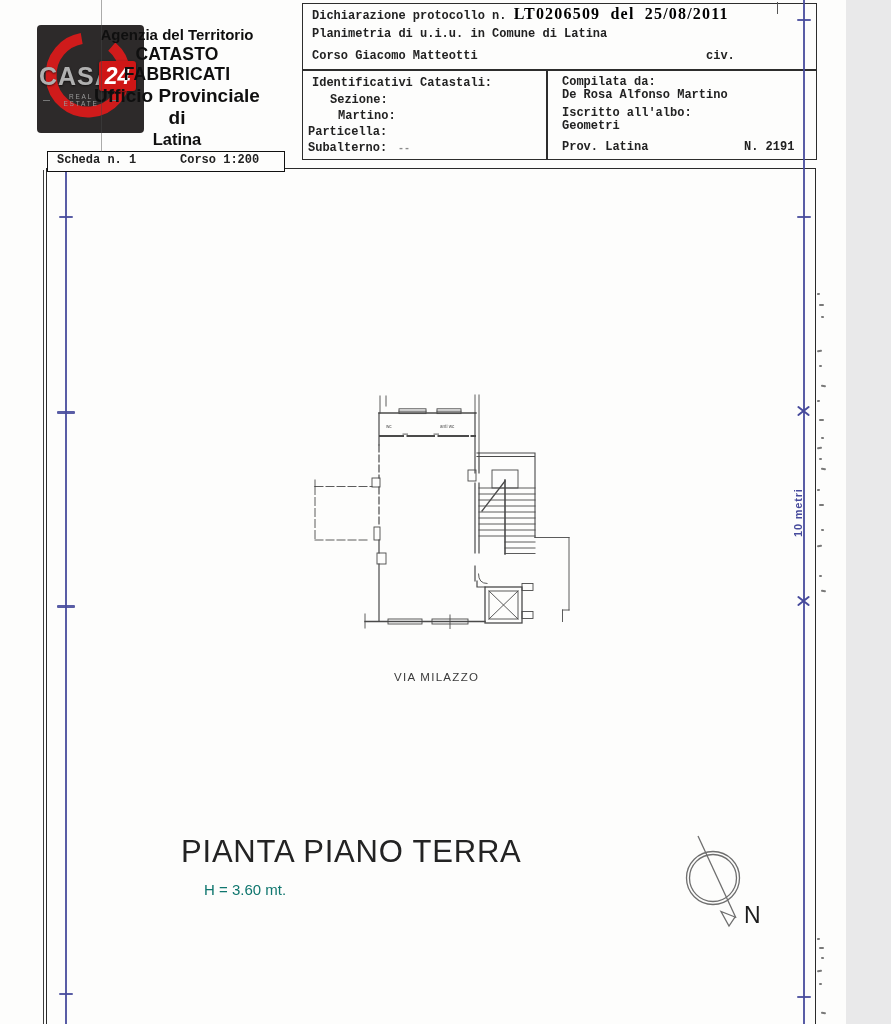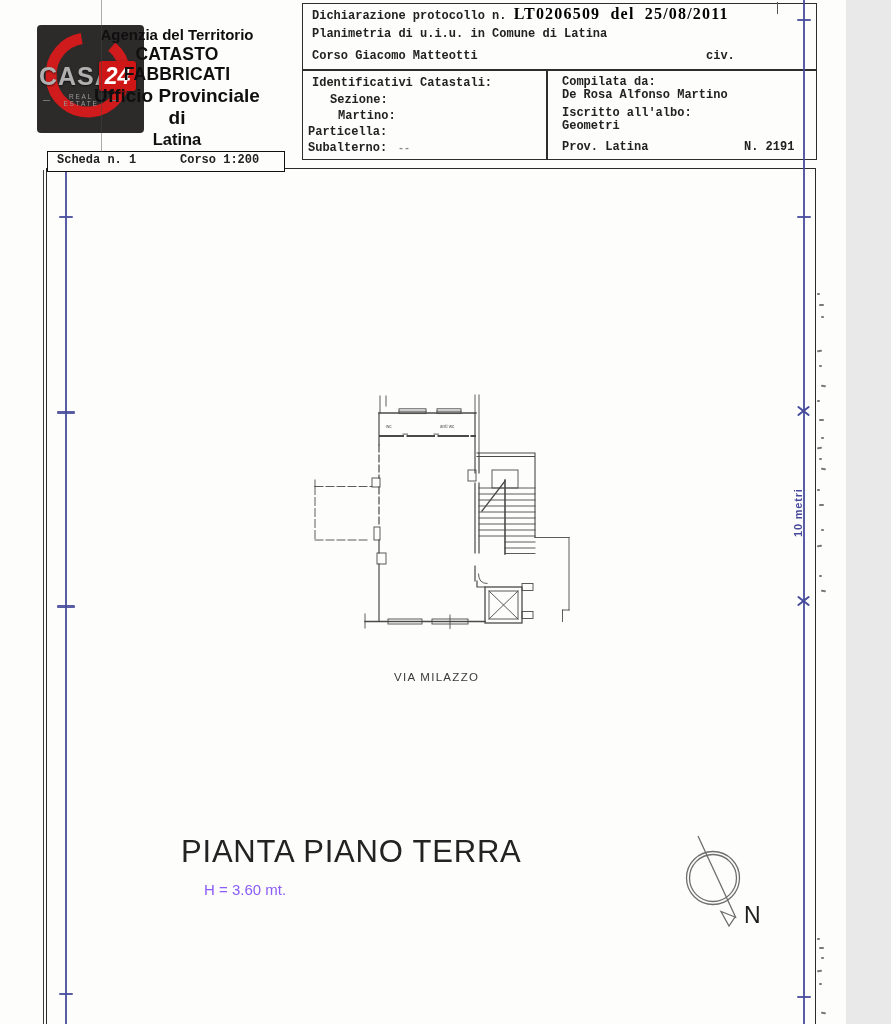--- a/index.html
+++ b/index.html
@@ -52,21 +52,21 @@
     font-weight:700;color:#0f0f0f;z-index:3;line-height:1.18;
   }
   .agency .l1{font-size:15px;}
   .agency .l2{font-size:17.5px;letter-spacing:.2px;}
   .agency .l3{font-size:19px;}
   .agency .l4{font-size:16.5px;}
   .caption-title{
     position:absolute;left:181px;top:834px;font-size:31px;color:#232323;
     letter-spacing:.8px;font-weight:400;
   }
-  .caption-h{position:absolute;left:204px;top:881px;font-size:15px;color:#8b5cf6;}
+  .caption-h{position:absolute;left:204px;top:881px;font-size:15px;color:#0f766e;}
   .via{
     position:absolute;left:394px;top:671px;font-size:11.5px;color:#3a3a3a;
     letter-spacing:1.3px;
   }
   .dim-label{
     position:absolute;left:792px;top:537px;transform:rotate(-90deg);
     transform-origin:0 0;font-size:11px;font-weight:700;color:#474b9c;
     letter-spacing:.8px;white-space:pre;
   }
   .scan-mark{position:absolute;background:#4c4c4c;opacity:.75;border-radius:1px;}

